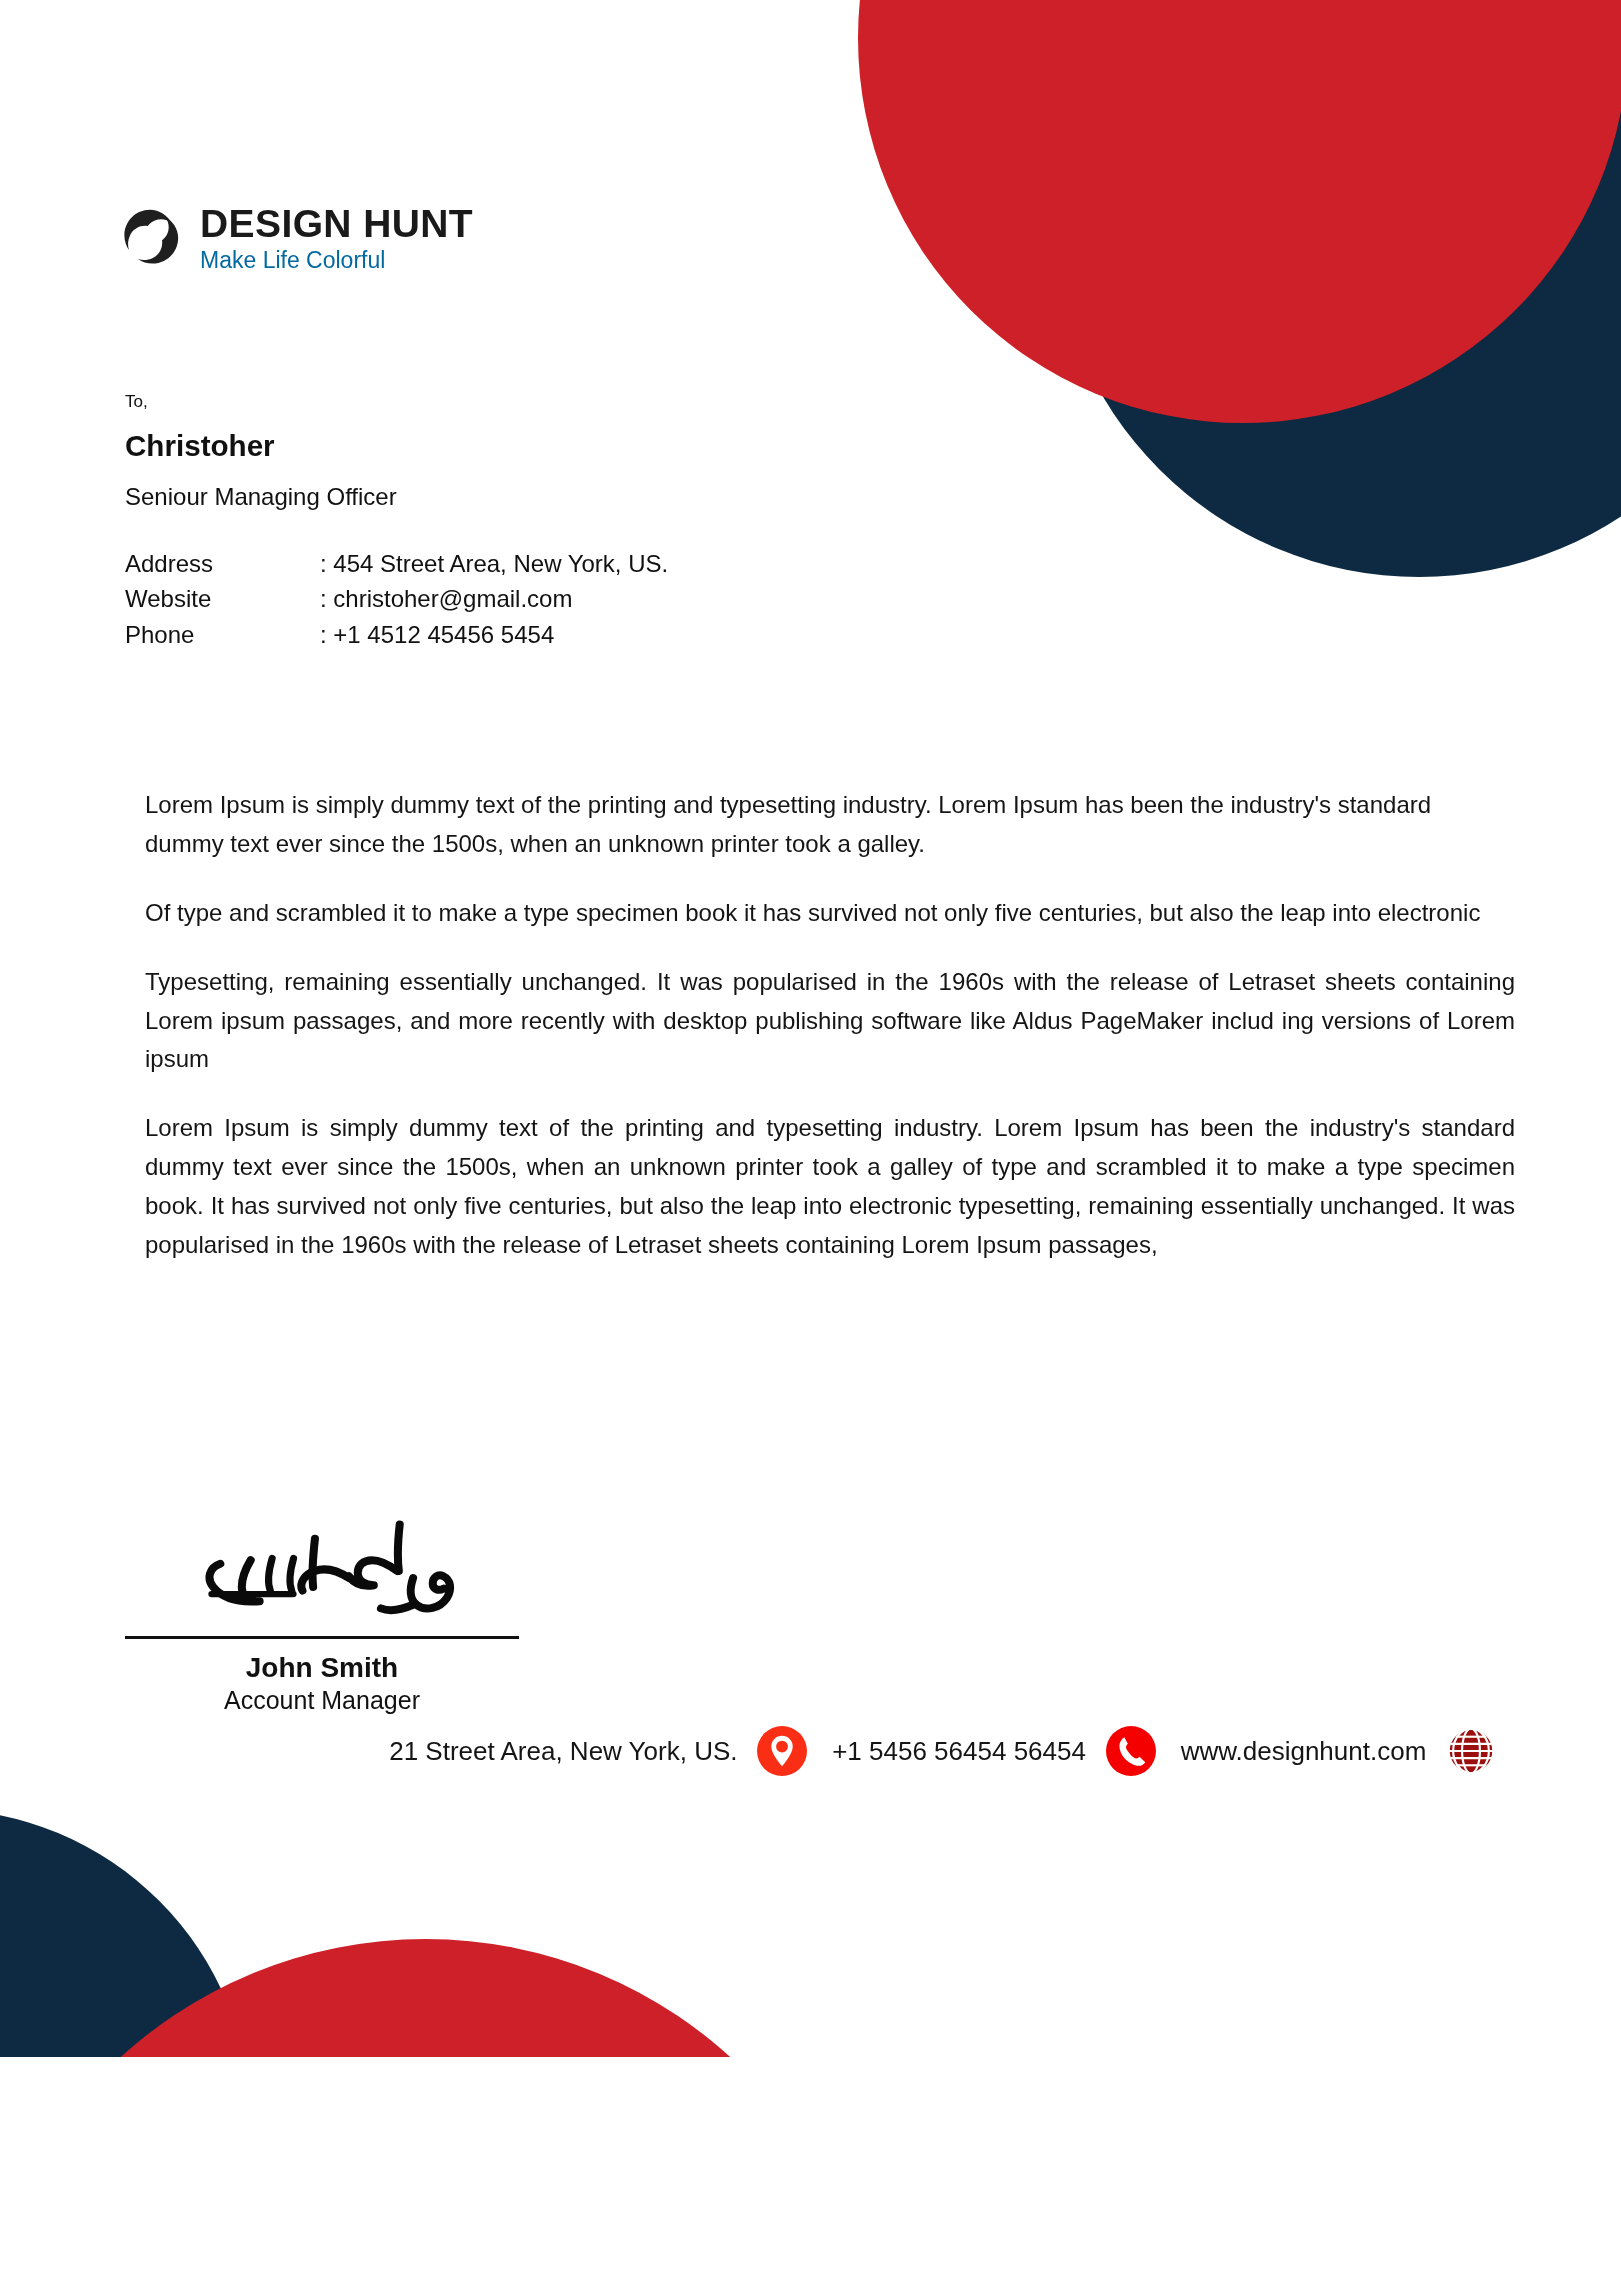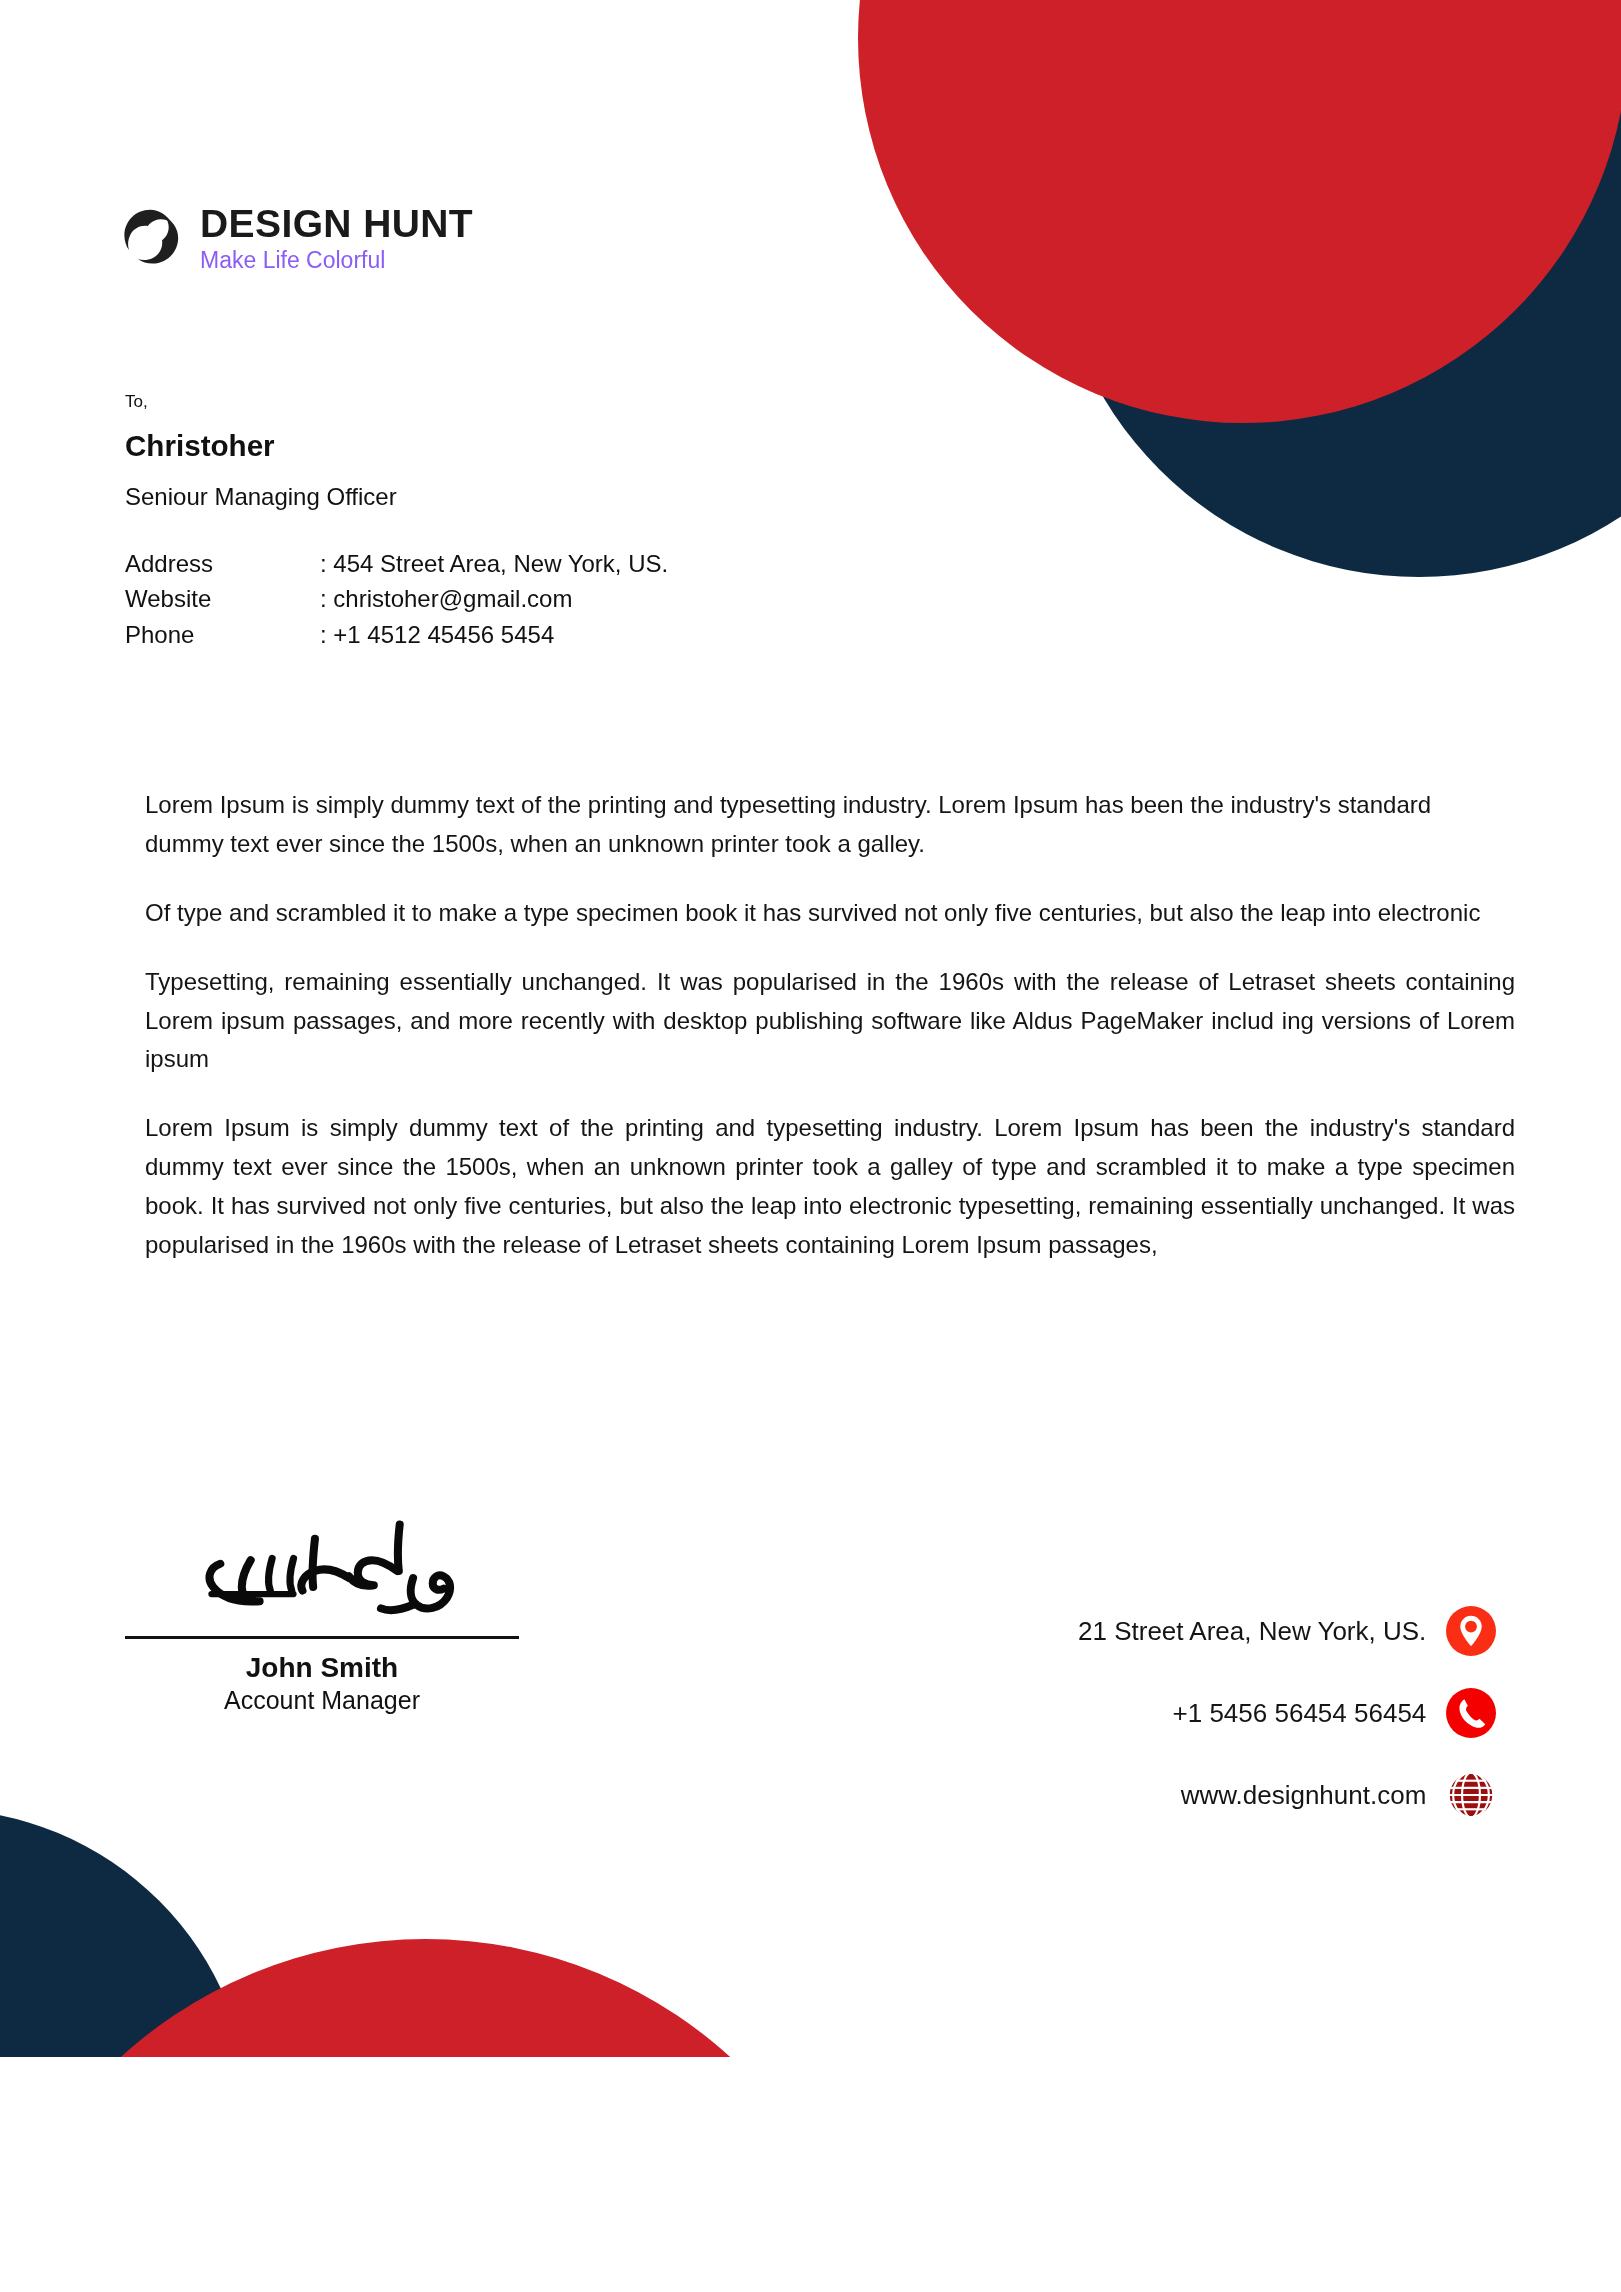--- a/index.html
+++ b/index.html
@@ -92,21 +92,21 @@
   .logo-name {
     font-size: 39px;
     font-weight: bold;
     letter-spacing: 0.4px;
     color: #1a1a1a;
     margin-bottom: 6.3px;
   }
   .logo-tagline {
     font-size: 23px;
     font-weight: normal;
-    color: #8b5cf6;
+    color: #0369a1;
   }
 
   
   .recipient {
     position: absolute;
     left: 125px;
     top: 391px;
     line-height: 1.32;
   }
   .r-to      { font-size: 17px; }
@@ -174,24 +174,24 @@
   }
   .sig-role {
     font-size: 25px;
     margin-top: 2.7px;
   }
 
   
   .footer-contacts {
     position: absolute;
     right: 125px;
-    top: 1606px;
-    display: flex;
-    flex-direction: column;
-    gap: 32px;
+    top: 1726px;
+    display: flex;
+    flex-direction: row;
+    gap: 25px;
   }
   .contact-row {
     display: flex;
     align-items: center;
     justify-content: flex-end;
     gap: 19.7px;
   }
   .contact-text {
     font-size: 26px;
     color: #151515;

